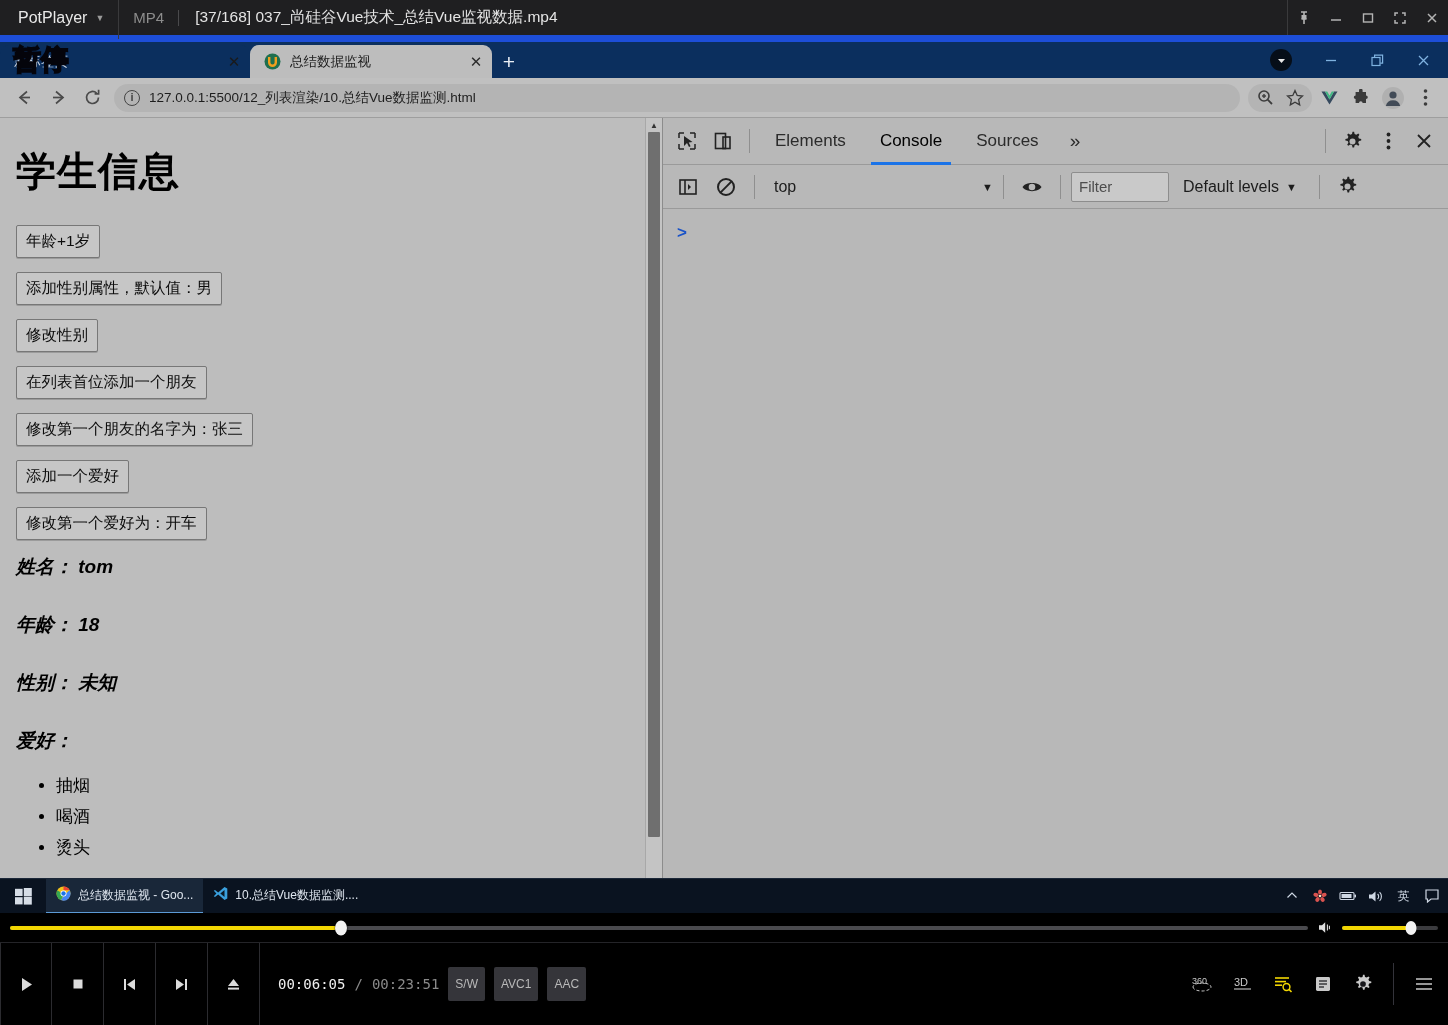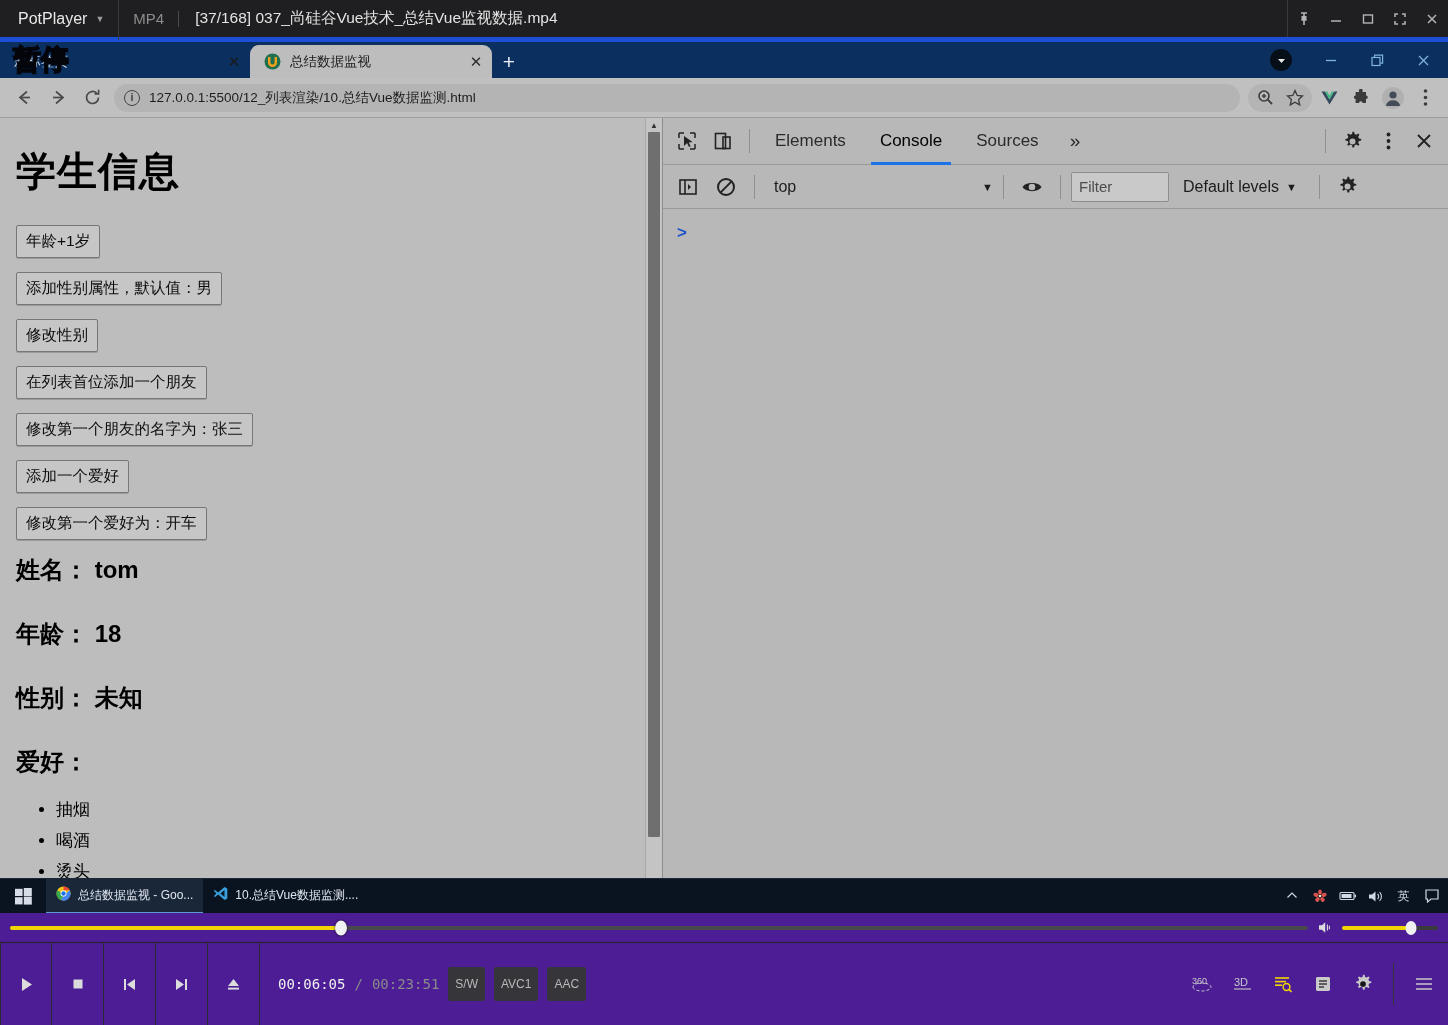--- a/index.html
+++ b/index.html
@@ -15,21 +15,21 @@
     position: absolute; inset: 0;
     background: #1b1b1d;
     display: flex; flex-direction: column;
   }
 
   
   #pot-titlebar {
     height: 42px; flex: 0 0 42px;
     background: #1f1f21;
     display: flex; align-items: center;
-    border-bottom: 5px solid #1d4ed8;
+    border-bottom: 7px solid #1d4ed8;
     position: relative;
   }
   .pot-logo {
     padding: 0 14px 0 18px;
     color: #e8e8e8; font-size: 16px;
     display: flex; align-items: center; gap: 8px;
     height: 100%;
   }
   .pot-logo .caret { font-size: 9px; color: #9a9a9a; }
   .pot-sep-v { width: 1px; height: 42px; background: #3a3a3c; }
@@ -164,21 +164,21 @@
   .vbtn {
     display: block; margin: 0 0 14px 0;
     background: #c6c6c6; border: 1px solid #777;
     color: #0c0c0c; font-size: 15.5px;
     padding: 5px 9px; border-radius: 2px;
     font-family: "Liberation Sans", "DejaVu Sans", sans-serif;
     box-shadow: 0 1px 0 rgba(0,0,0,0.18);
     text-align: left;
   }
   .info-line {
-    font-size: 24px; font-weight: bold; margin: 0 0 32px 0;
+    font-size: 19px; font-weight: bold; margin: 0 0 32px 0; font-style: italic;
   }
   #hobby-title { margin-bottom: 20px; }
   #hobby-list { margin: 0 16px 36px 40px; }
   #hobby-list li { font-size: 17px; margin-bottom: 8px; }
   #friends-title { font-size: 20px; font-weight: bold; }
 
   
   #page-scrollbar {
     position: absolute; right: 0; top: 0; width: 17px; height: 100%;
     background: #c4c4c4; border-left: 1px solid #a8a8a8;
@@ -267,21 +267,21 @@
   #osd-pause {
     position: absolute; left: 13px; top: 4px; z-index: 40;
     font-size: 28px; font-weight: bold; color: #1f4fa8;
     -webkit-text-stroke: 1.6px #04040b;
     font-family: "DejaVu Sans", sans-serif; line-height: 1;
     pointer-events: none;
   }
 
   
   #pot-controls {
-    flex: 0 0 112px; background: #4c1d95; display: flex; flex-direction: column;
+    flex: 0 0 112px; background: #000000; display: flex; flex-direction: column;
   }
   #seek-row {
     height: 30px; display: flex; align-items: center; padding: 0 10px; gap: 10px;
     border-bottom: 1px solid #242428;
   }
   #seek-track {
     flex: 1 1 auto; height: 4px; background: #4a4a4e; position: relative;
     border-radius: 2px;
   }
   #seek-fill { position: absolute; left: 0; top: 0; height: 4px; width: 25.5%; background: #f2d602; border-radius: 2px; }

